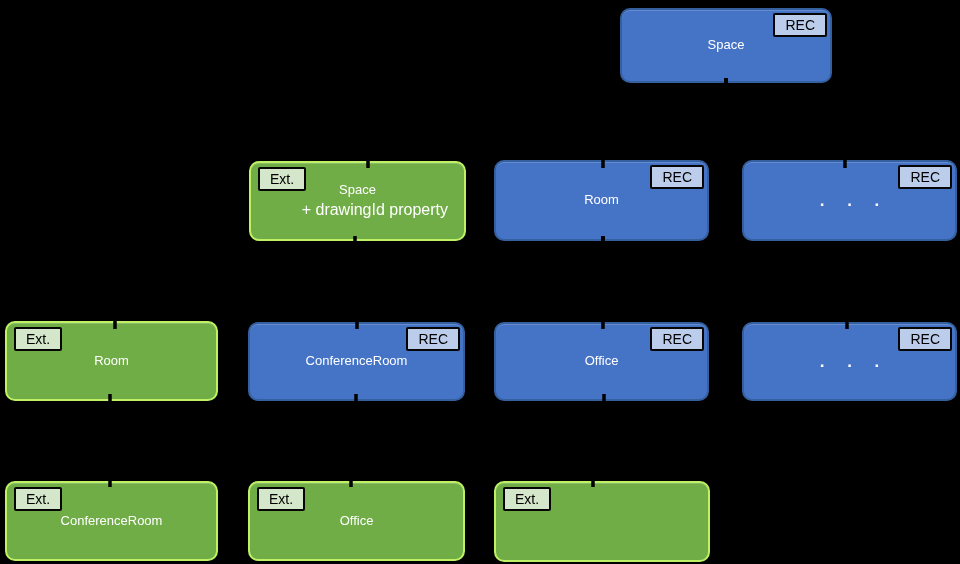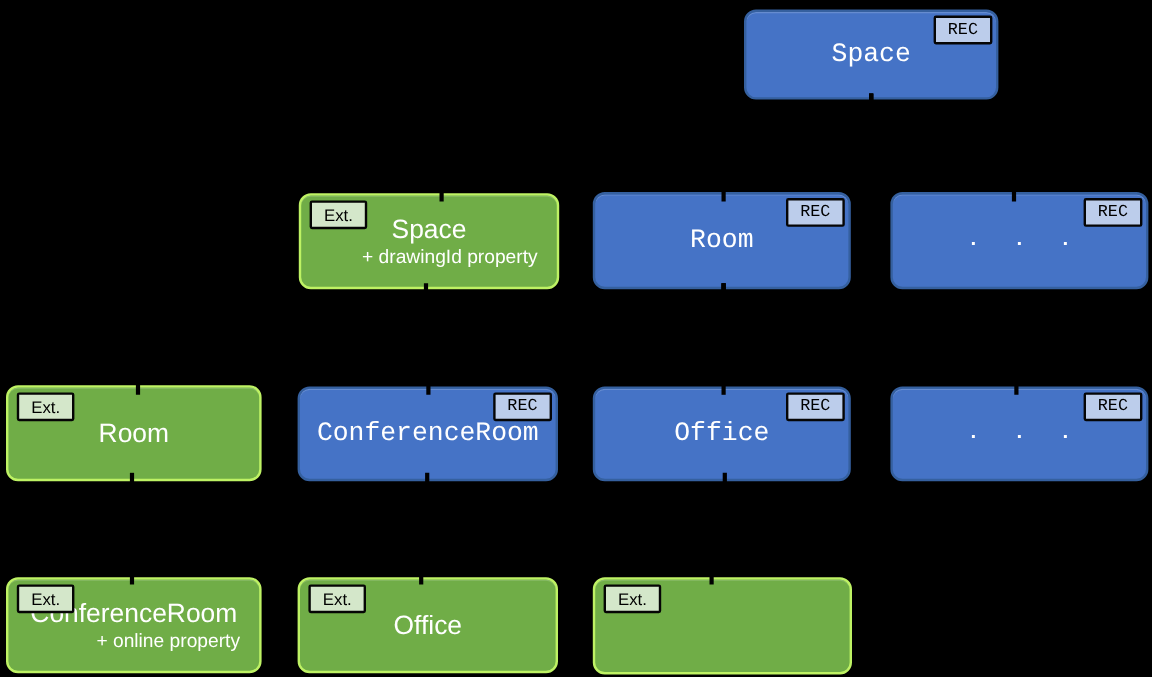--- a/index.html
+++ b/index.html
@@ -20,21 +20,20 @@
     border-radius: 10px;
     box-sizing: border-box;
     display: flex;
     flex-direction: column;
     justify-content: center;
   }
   .node.rec {
     background: #4573C6;
     border: 2px solid #35609F;
     box-shadow: inset 0 1px 0 rgba(255,255,255,0.18), 1px 2px 2px rgba(0,0,0,0.55);
-    font-family: Liberation Mono, monospace;
   }
   .node.ext {
     background: #70AD47;
     border: 2px solid #bef264;
     box-shadow: inset 0 1px 0 rgba(255,255,255,0.18), 1px 2px 2px rgba(0,0,0,0.55);
   }
   .badge {
     position: absolute;
     font-size: 14px;
     line-height: 20px;
@@ -49,21 +48,21 @@
     right: 3px;
     background: #BCCDEB;
   }
   .badge.ext-badge {
     top: 4px;
     left: 7px;
     background: #D4E7CA;
   }
   .label {
     color: #FFFFFF;
-    font-size: 22px;
+    font-size: 13px;
     text-align: center;
     line-height: 1.15;
   }
   .sublabel {
     color: #FFFFFF;
     font-size: 16px;
     text-align: right;
     padding-right: 16px;
     line-height: 1.2;
     margin-top: 2px;
@@ -131,21 +130,20 @@
   </div>
 
   <div class="node rec dots" style="left:742px; top:322px; width:215px; height:79px;">
     <span class="badge rec-badge">REC</span>
     <div class="label">. . .</div>
   </div>
 
   <div class="node ext" style="left:5px; top:481px; width:213px; height:80px;">
     <span class="badge ext-badge">Ext.</span>
     <div class="label">ConferenceRoom</div>
-    <div class="sublabel">+ online property</div>
   </div>
 
   <div class="node ext" style="left:248px; top:481px; width:217px; height:80px;">
     <span class="badge ext-badge">Ext.</span>
     <div class="label">Office</div>
   </div>
 
   <div class="node ext" style="left:494px; top:481px; width:216px; height:81px;">
     <span class="badge ext-badge">Ext.</span>
   </div>

